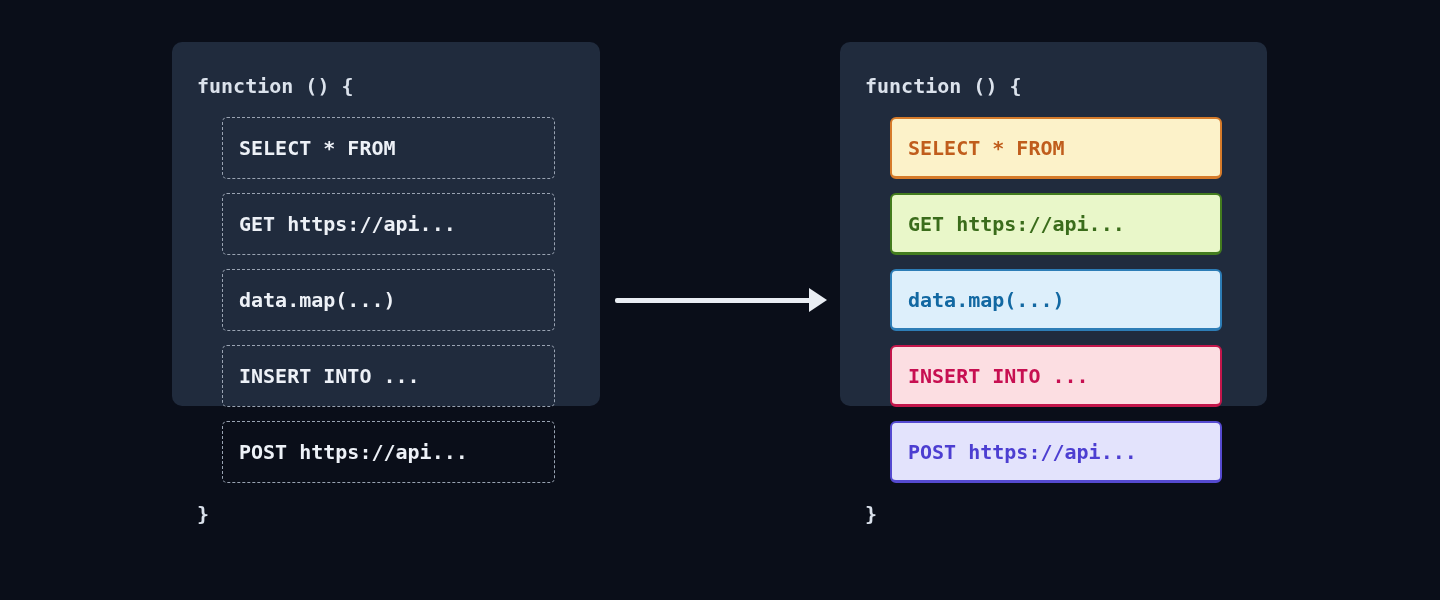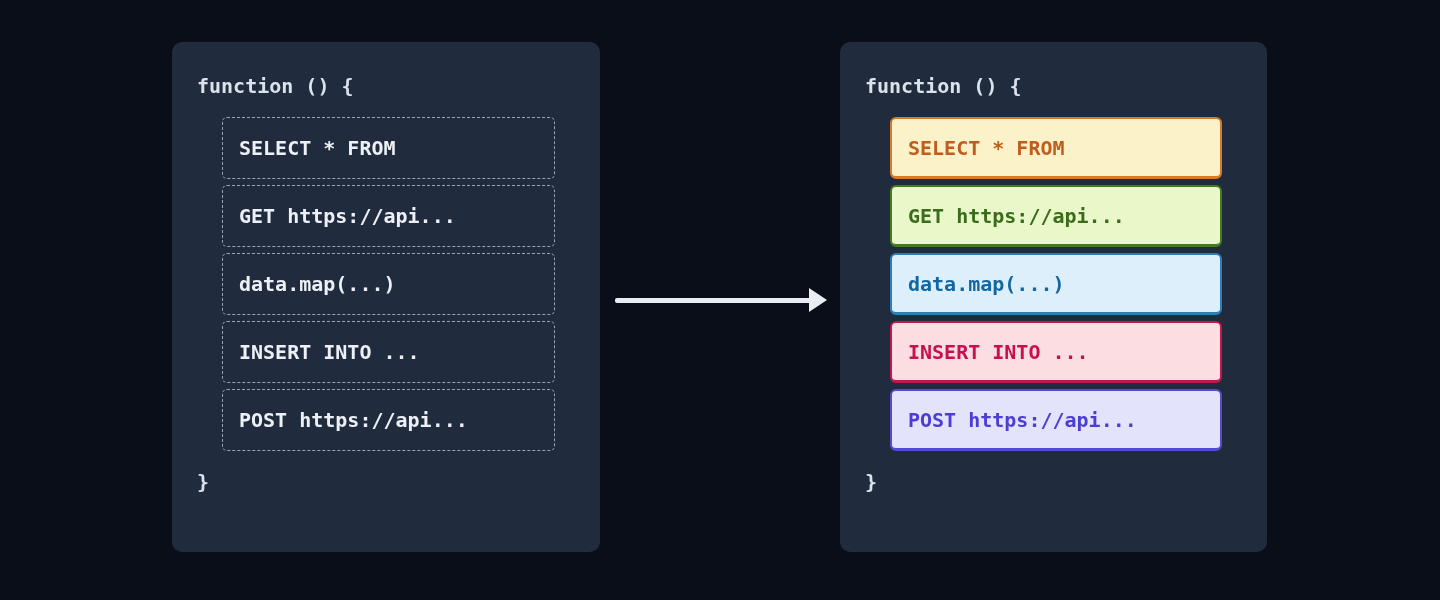--- a/index.html
+++ b/index.html
@@ -17,38 +17,38 @@
     width: 1440px;
     height: 600px;
     background: var(--page-bg);
     overflow: hidden;
     font-family: "DejaVu Sans Mono", "Liberation Mono", monospace;
     font-weight: bold;
   }
   .panel {
     position: absolute;
     top: 42px;
-    height: 510px;
+    height: 364px;
     width: 428px;
     background: var(--panel-bg);
     border-radius: 10px;
     padding: 30px 45px 25px 25px;
   }
   .panel.left  { left: 172px; }
   .panel.right { left: 840px; width: 427px; }
   .code-line {
     font-size: 20px;
     line-height: 28px;
     color: var(--header-text);
   }
   .items {
     margin: 17px 0 0 25px;
     display: flex;
     flex-direction: column;
-    gap: 6px;
+    gap: 14px;
   }
   .stmt {
     height: 62px;
     display: flex;
     align-items: center;
     padding: 0 16px;
     font-size: 20px;
     border-radius: 6px;
     white-space: pre;
   }

